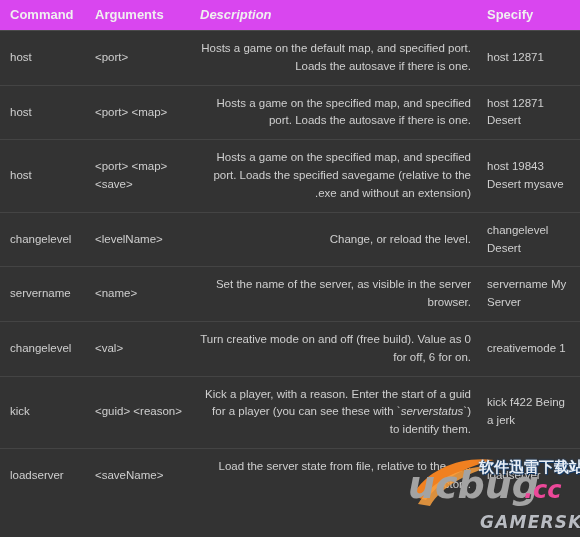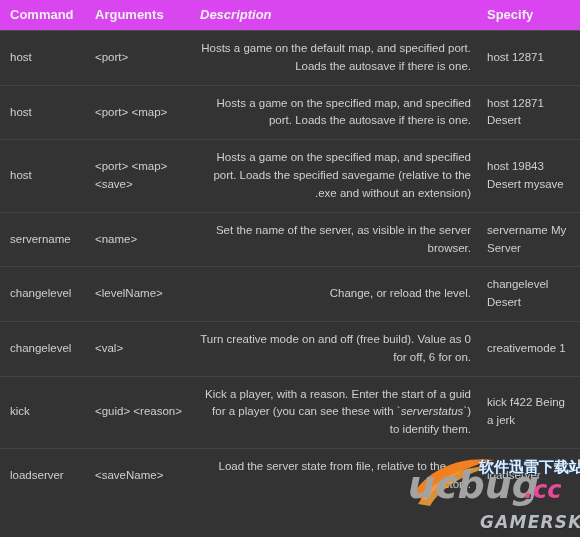--- a/index.html
+++ b/index.html
@@ -156,30 +156,30 @@
         <td class="cell-desc">Hosts a game on the specified map, and specified port. Loads the autosave if there is one.</td>
         <td class="cell-example">host 12871 Desert</td>
       </tr>
       <tr>
         <td class="cell-command">host</td>
         <td class="cell-args">&lt;port&gt; &lt;map&gt; &lt;save&gt;</td>
         <td class="cell-desc">Hosts a game on the specified map, and specified port. Loads the specified savegame (relative to the .exe and without an extension)</td>
         <td class="cell-example">host 19843 Desert mysave</td>
       </tr>
       <tr>
+        <td class="cell-command">changelevel</td>
+        <td class="cell-args">&lt;levelName&gt;</td>
+        <td class="cell-desc">Change, or reload the level.</td>
+        <td class="cell-example">changelevel Desert</td>
+      </tr>
+      <tr>
         <td class="cell-command">servername</td>
         <td class="cell-args">&lt;name&gt;</td>
         <td class="cell-desc">Set the name of the server, as visible in the server browser.</td>
         <td class="cell-example">servername My Server</td>
-      </tr>
-      <tr>
-        <td class="cell-command">changelevel</td>
-        <td class="cell-args">&lt;levelName&gt;</td>
-        <td class="cell-desc">Change, or reload the level.</td>
-        <td class="cell-example">changelevel Desert</td>
       </tr>
       <tr>
         <td class="cell-command">changelevel</td>
         <td class="cell-args">&lt;val&gt;</td>
         <td class="cell-desc">Turn creative mode on and off (free build). Value as 0 for off, 6 for on.</td>
         <td class="cell-example">creativemode 1</td>
       </tr>
       <tr>
         <td class="cell-command">kick</td>
         <td class="cell-args">&lt;guid&gt; &lt;reason&gt;</td>

